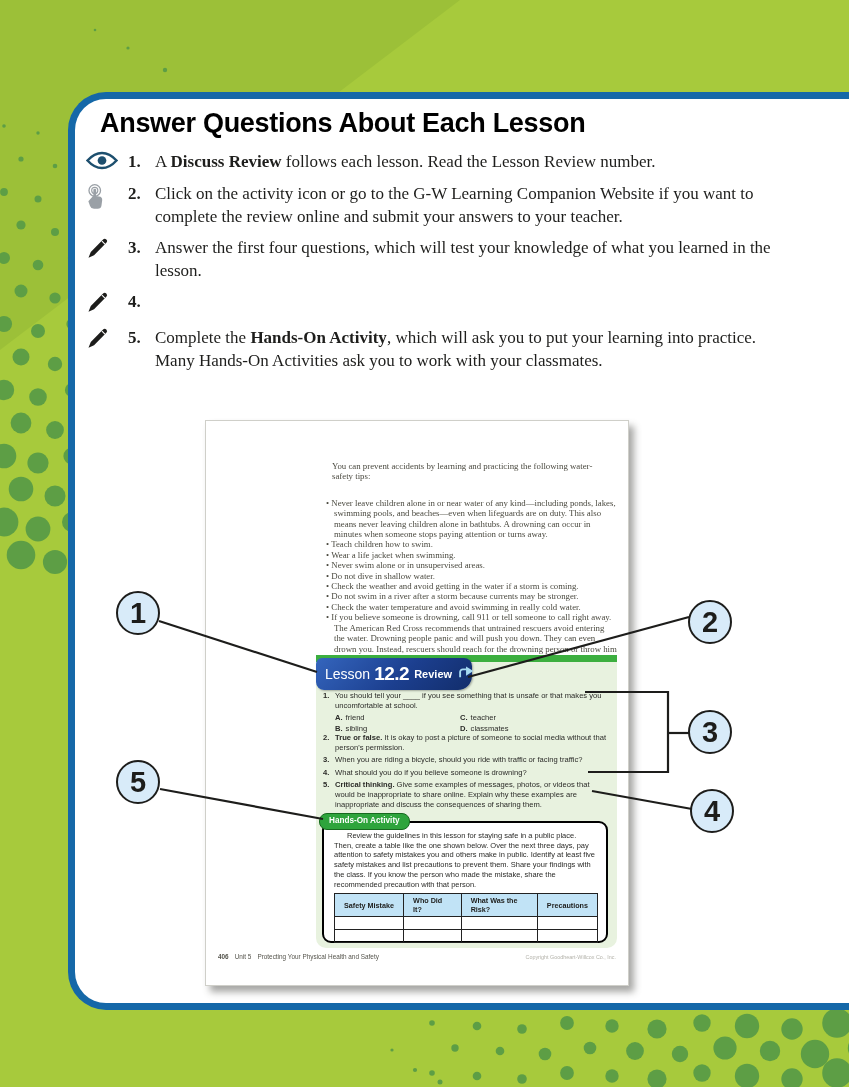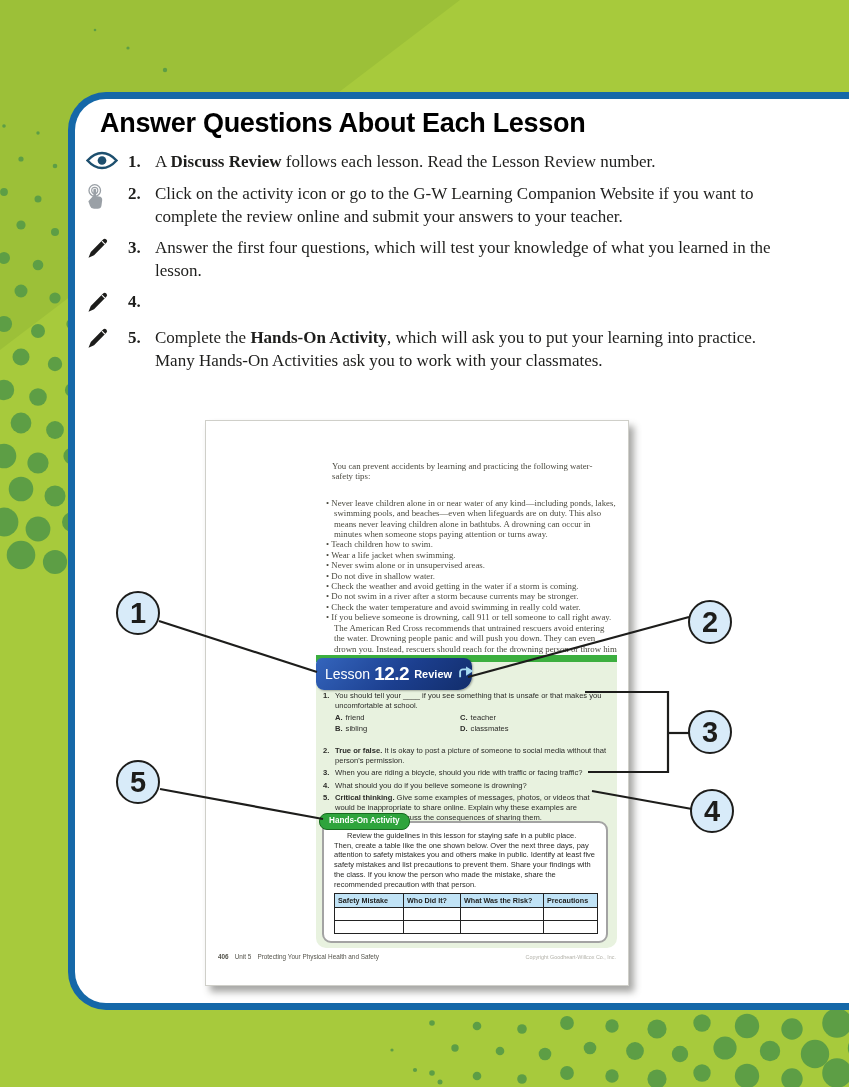--- a/index.html
+++ b/index.html
@@ -40,32 +40,32 @@
                 border-radius:6px 8px 14px 8px;display:flex;align-items:center;
                 padding-left:9px;box-sizing:border-box;color:#fff;box-shadow:1px 1px 2px rgba(0,0,0,.3);}
   .lb-lesson{font-size:14px;font-weight:400;margin-right:4px;}
   .lb-num{font-size:19px;font-weight:700;margin-right:5px;letter-spacing:-.5px;}
   .lb-review{font-size:11px;font-weight:700;margin-right:6px;}
   .questions{position:absolute;left:117px;top:270px;width:288px;}
   .q{display:flex;margin-bottom:3px;}
   .q-num{width:12px;flex:none;font-size:7.6px;line-height:9.6px;font-weight:700;color:#2b2b28;}
   .q-body{flex:1;font-size:7.6px;line-height:9.6px;color:#2b2b28;}
   .q-body b{font-weight:700;}
-  .answers{display:grid;grid-template-columns:125px 1fr;margin:1px 0 13px 12px;row-gap:1px;}
+  .answers{display:grid;grid-template-columns:125px 1fr;margin:1px 0 0 12px;row-gap:1px;}
   .ans{font-size:7.6px;line-height:9.4px;color:#2b2b28;}
   .ans b{font-weight:700;margin-right:3px;}
   .ho-box{position:absolute;left:116px;top:400px;width:286px;height:122px;background:#fff;
-          border:2px solid #a3a3a3;border-radius:9px;box-sizing:border-box;}
+          border:2px solid #000000;border-radius:9px;box-sizing:border-box;}
   .ho-badge{position:absolute;left:113px;top:392px;height:15px;padding:0 9px;background:#2ea43c;
             border:1px solid #17691f;border-radius:8px;color:#fff;font-size:8.2px;font-weight:700;
             line-height:13px;z-index:4;}
   .ho-body{margin:8px 10px 4px 10px;font-size:7.5px;line-height:9.7px;color:#2b2b28;text-indent:13px;}
   .ho-table{border-collapse:collapse;margin:3px 10px;width:264px;}
   .ho-table th{background:#c1e3f6;border:1px solid #222;font-size:7.2px;font-weight:700;
-               text-align:left;padding:2px 3px;color:#1d1d1b;}
+               text-align:left;padding:2px 9px;color:#1d1d1b;}
   .ho-table td{border:1px solid #222;height:12px;padding:0;}
   .pg-footer{position:absolute;left:12px;top:532px;width:398px;display:flex;
              justify-content:space-between;align-items:baseline;}
   .pf-left{font-size:6.4px;color:#55544c;}
   .pf-left b{font-weight:700;margin-right:6px;}
   .pf-unit{margin-right:6px;}
   .pf-right{font-size:5.4px;color:#b3b2aa;}
   
   .lines{position:absolute;left:0;top:0;z-index:4;pointer-events:none;}
   .lines line,.lines path{stroke:#1d1d1b;stroke-width:2.2;fill:none;}

